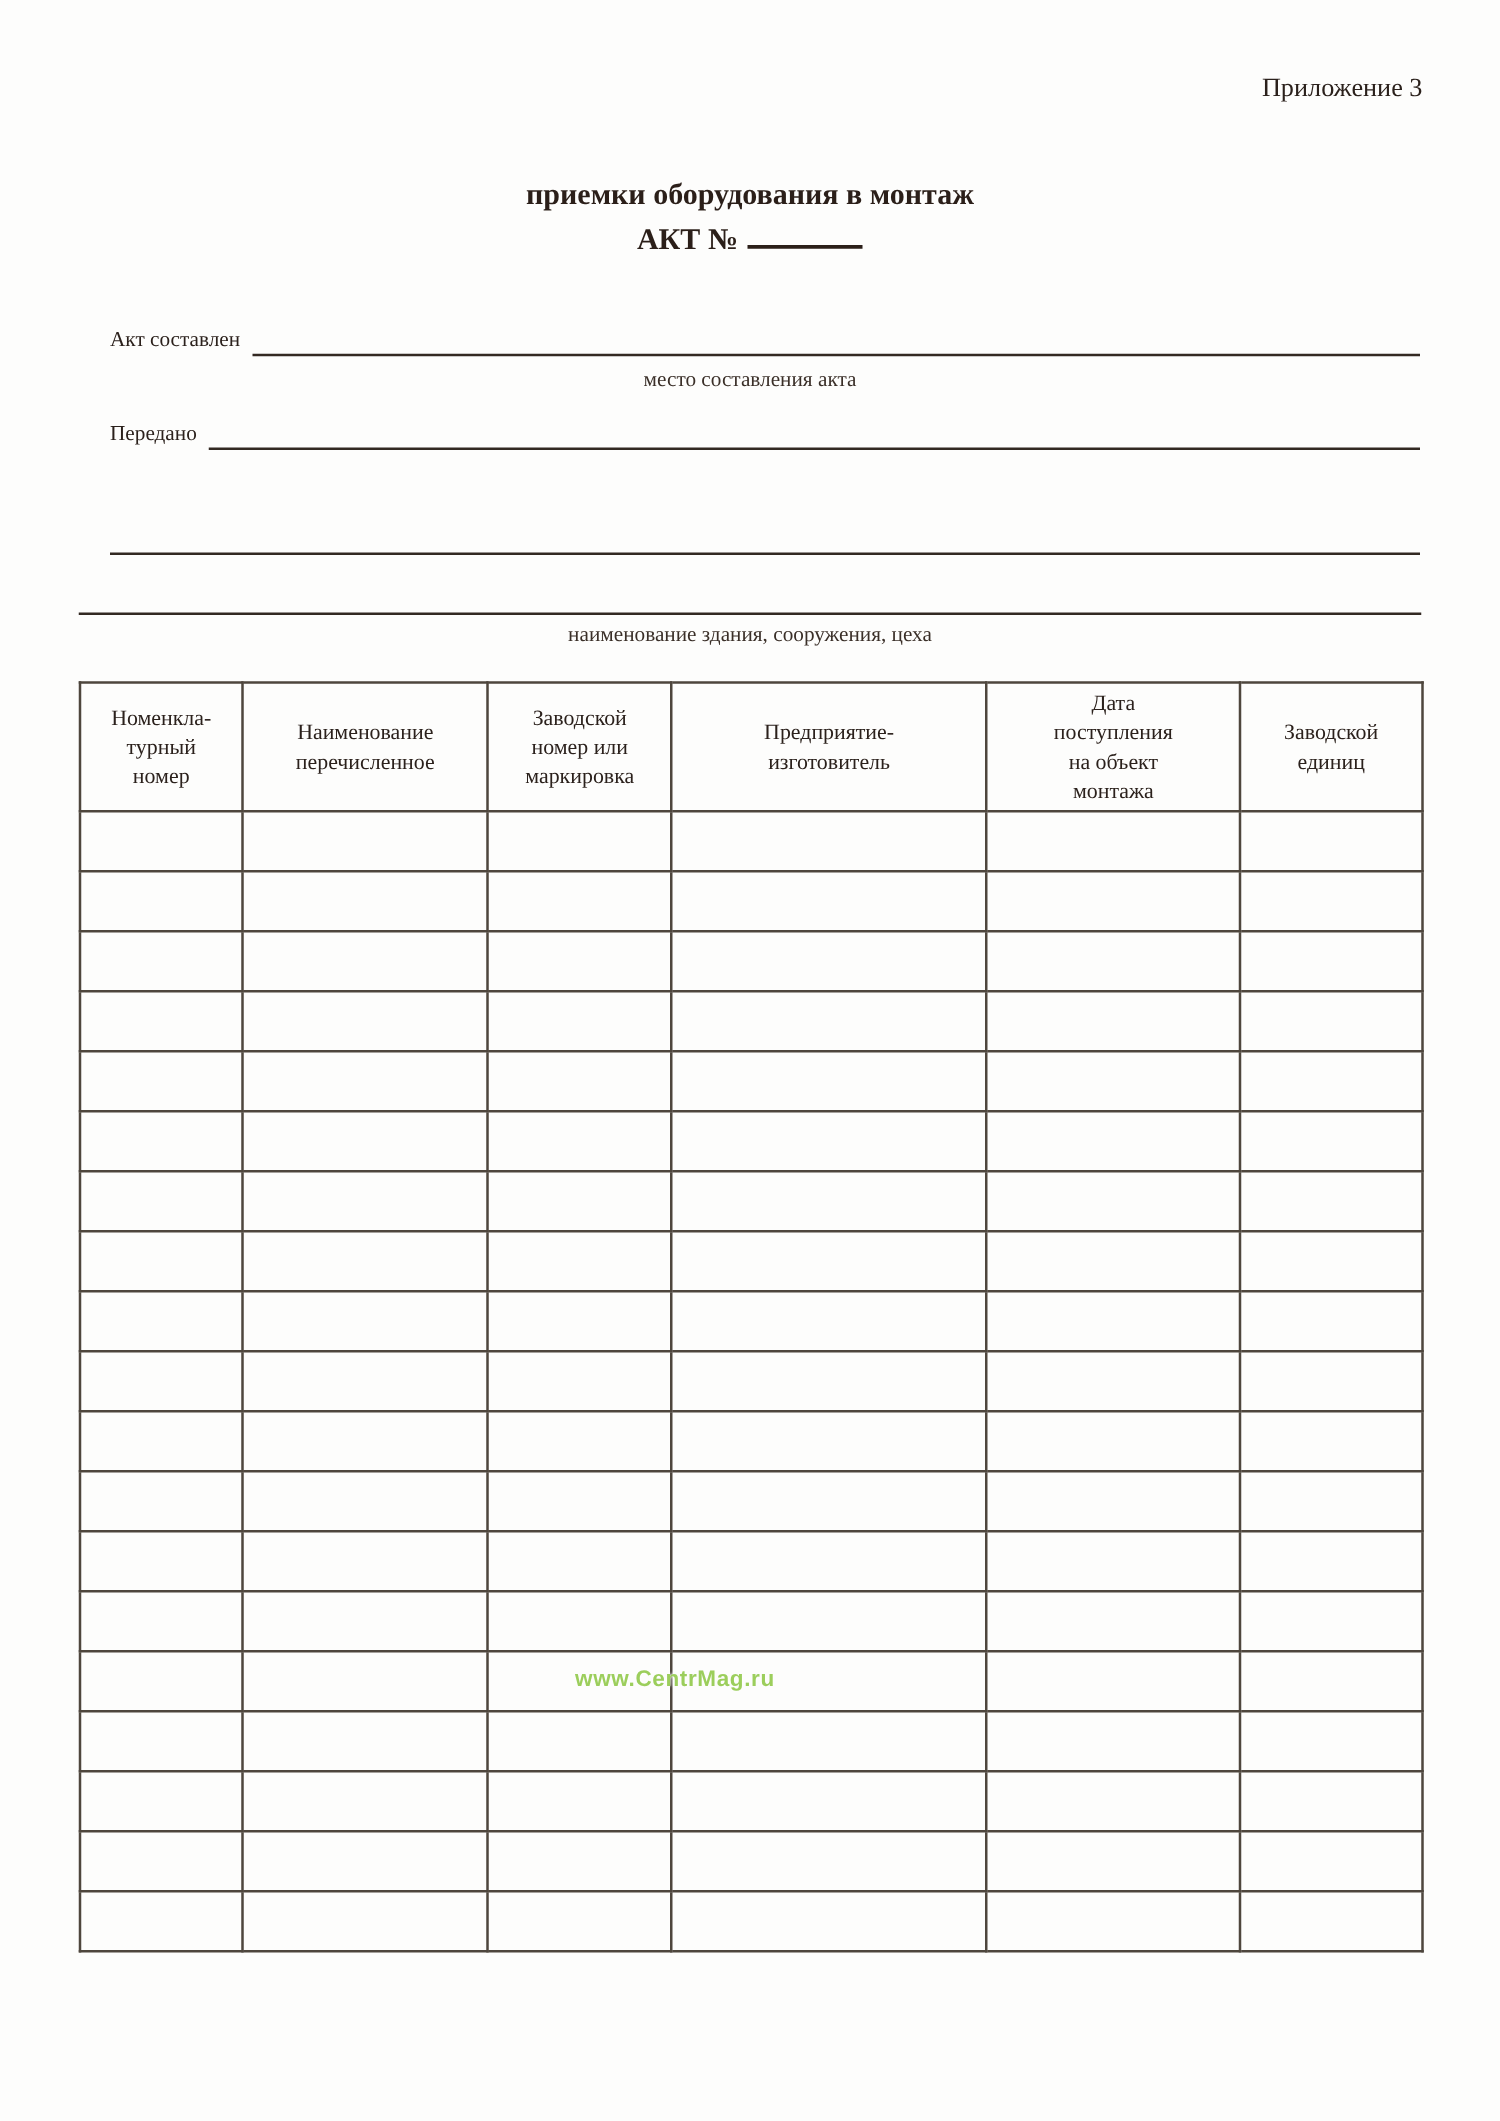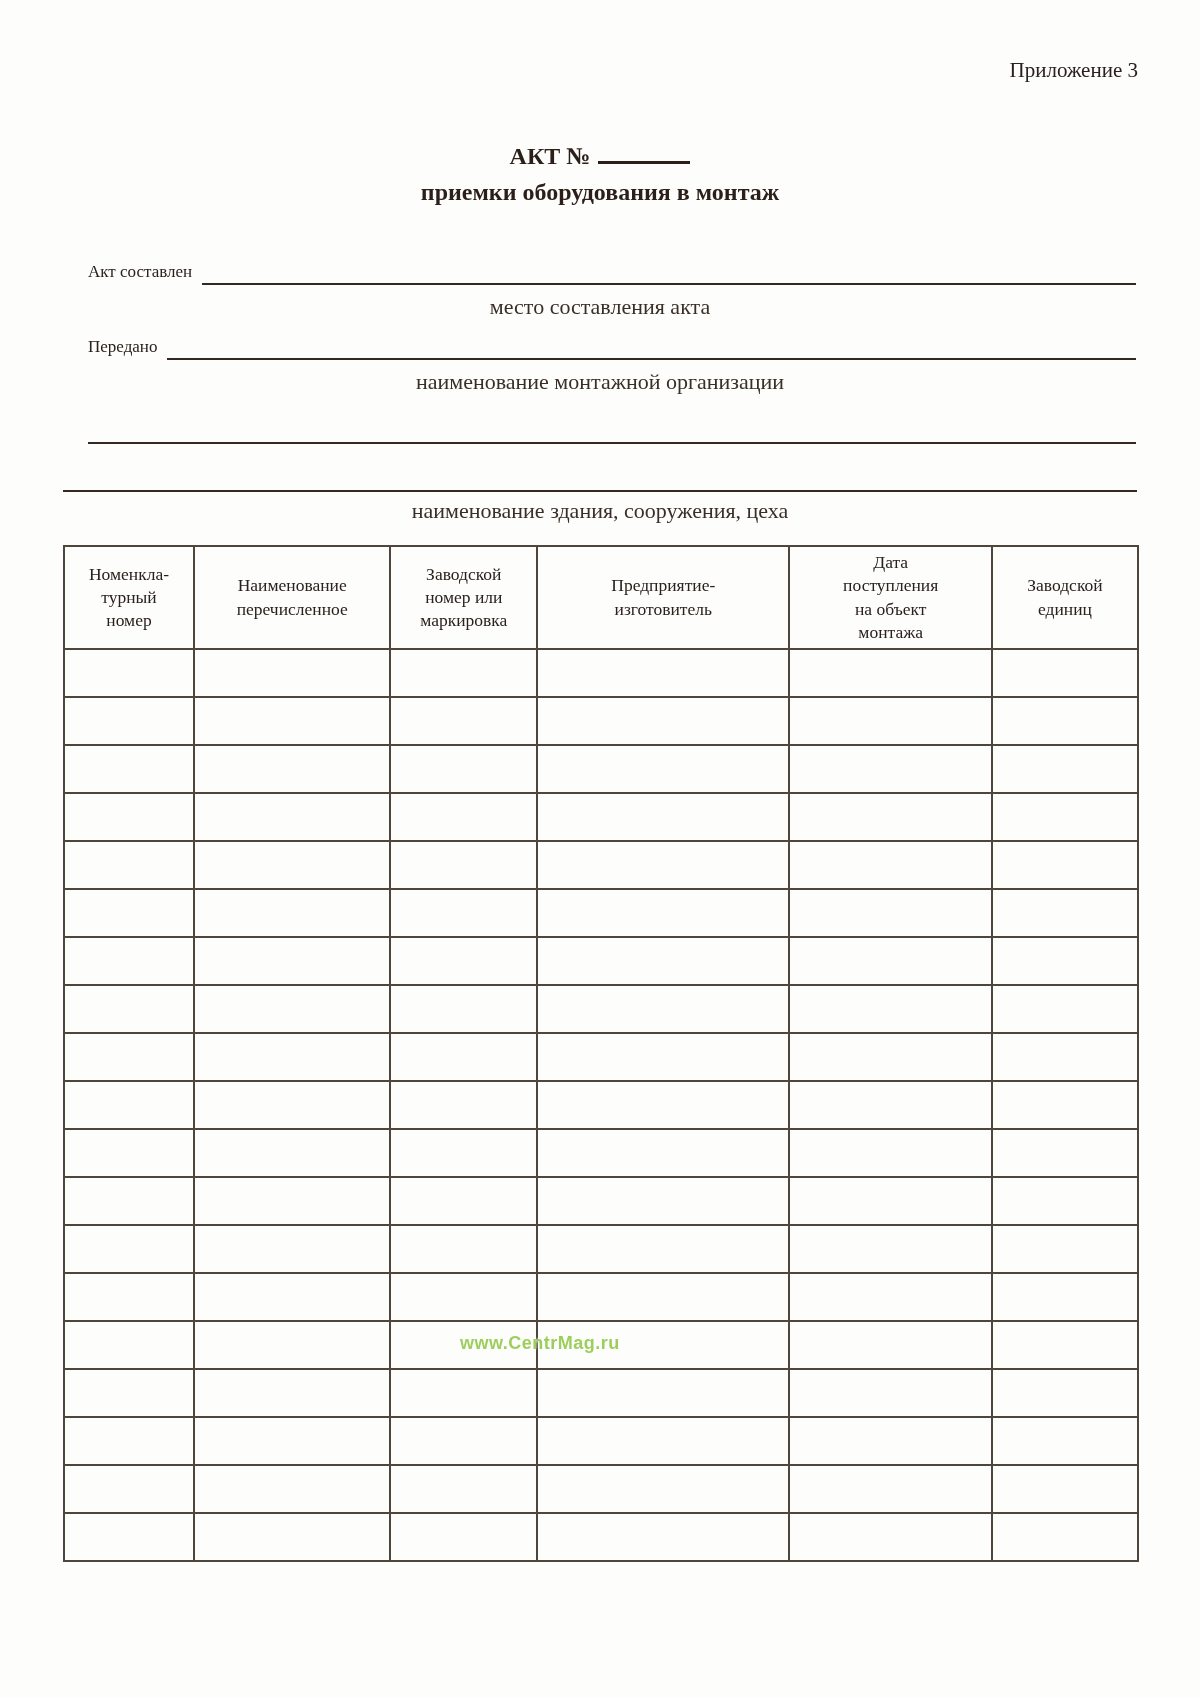--- a/index.html
+++ b/index.html
@@ -51,21 +51,21 @@
   .field-row .fill-line {
     flex: 1;
     border-bottom: 2px solid #332922;
     height: 24px;
   }
   .caption {
     position: absolute;
     left: 64px;
     right: 64px;
     text-align: center;
-    font-size: 22px;
+    font-size: 17px;
     color: #3a2f28;
   }
   .full-line {
     position: absolute;
     left: 63px;
     right: 63px;
     border-bottom: 2px solid #332922;
     height: 26px;
   }
   table.equip {
@@ -105,35 +105,34 @@
   }
 </style>
 </head>
 <body>
 
 <div class="page">
 
   <div class="annex">Приложение 3</div>
 
   <div class="title-block">
+    <div>приемки оборудования в монтаж</div>
     <div><span>АКТ №</span><span class="blank-short"></span></div>
-    <div>приемки оборудования в монтаж</div>
   </div>
 
   <div class="field-row" style="top:258px;">
     <span class="label">Акт составлен</span>
     <span class="fill-line"></span>
   </div>
   <div class="caption" style="top:294px;">место составления акта</div>
 
   <div class="field-row" style="top:333px;align-items:center;">
     <span class="label">Передано</span>
     <span class="fill-line"></span>
   </div>
-  <div class="caption" style="top:369px;">наименование монтажной организации</div>
 
   <div class="field-row" style="top:418px;">
     <span class="fill-line"></span>
   </div>
 
   <div class="full-line" style="top:464px;"></div>
   <div class="caption" style="top:498px;">наименование здания, сооружения, цеха</div>
 
   <table class="equip">
     <colgroup>

